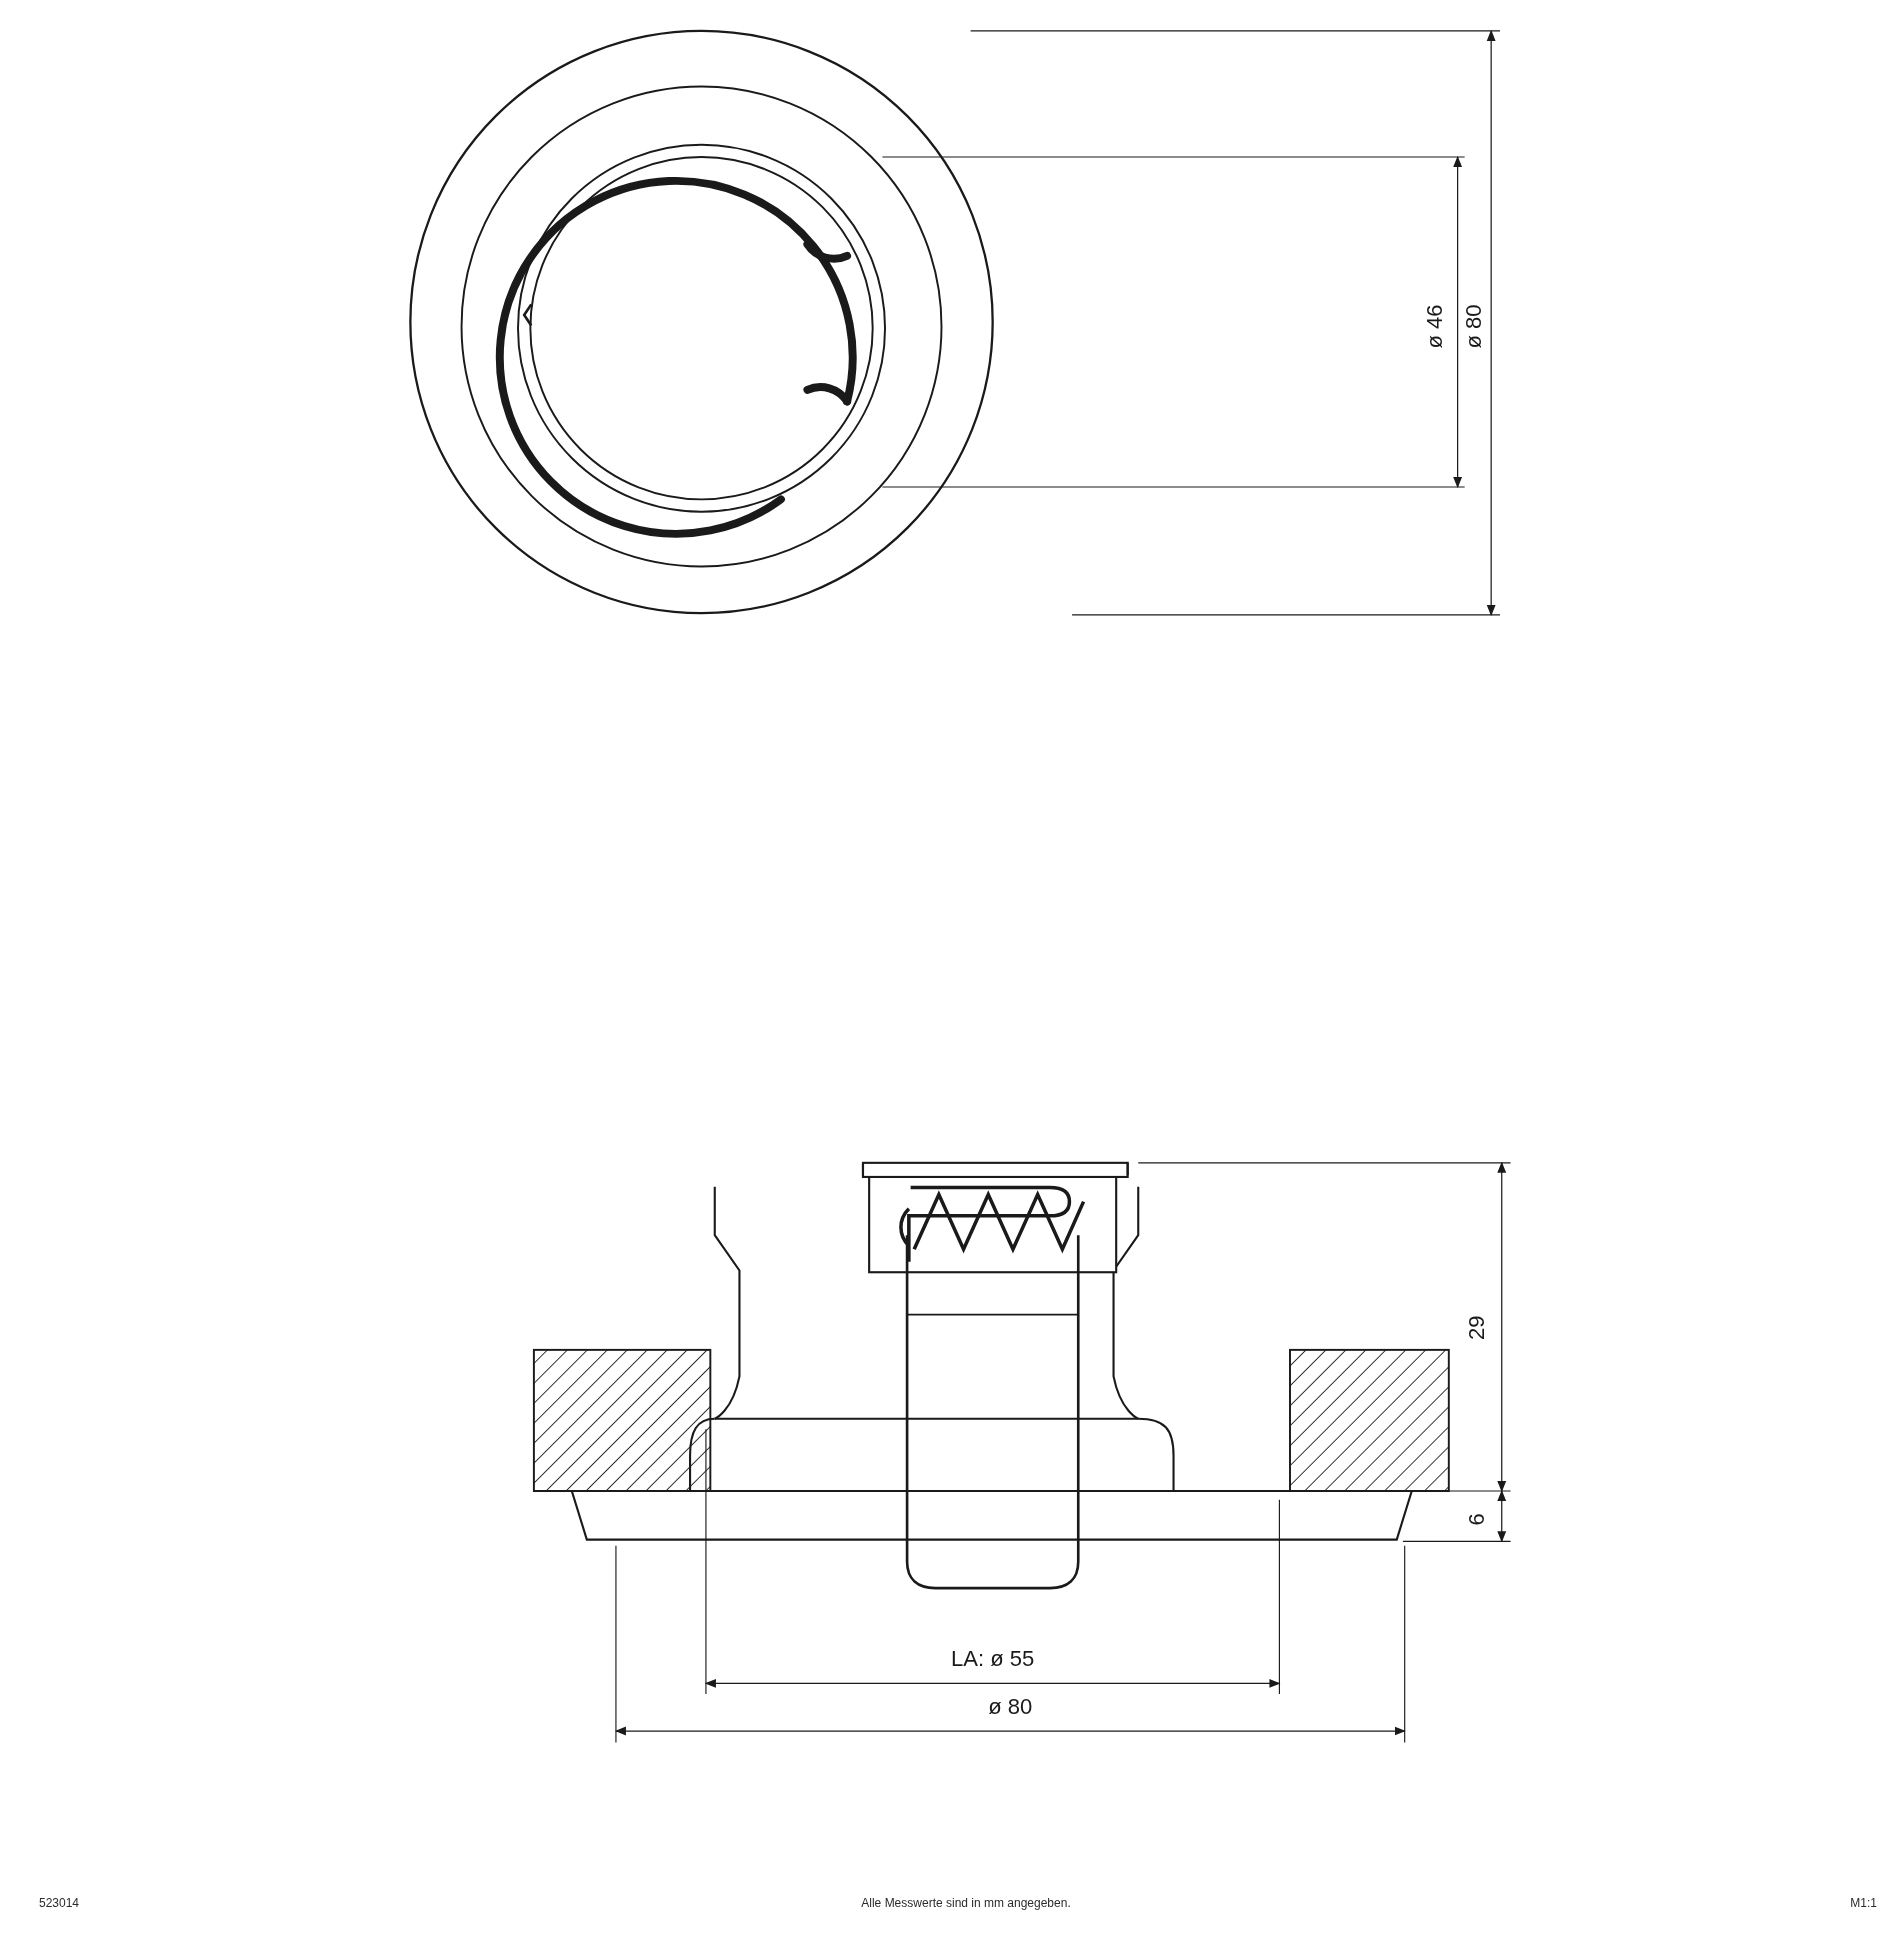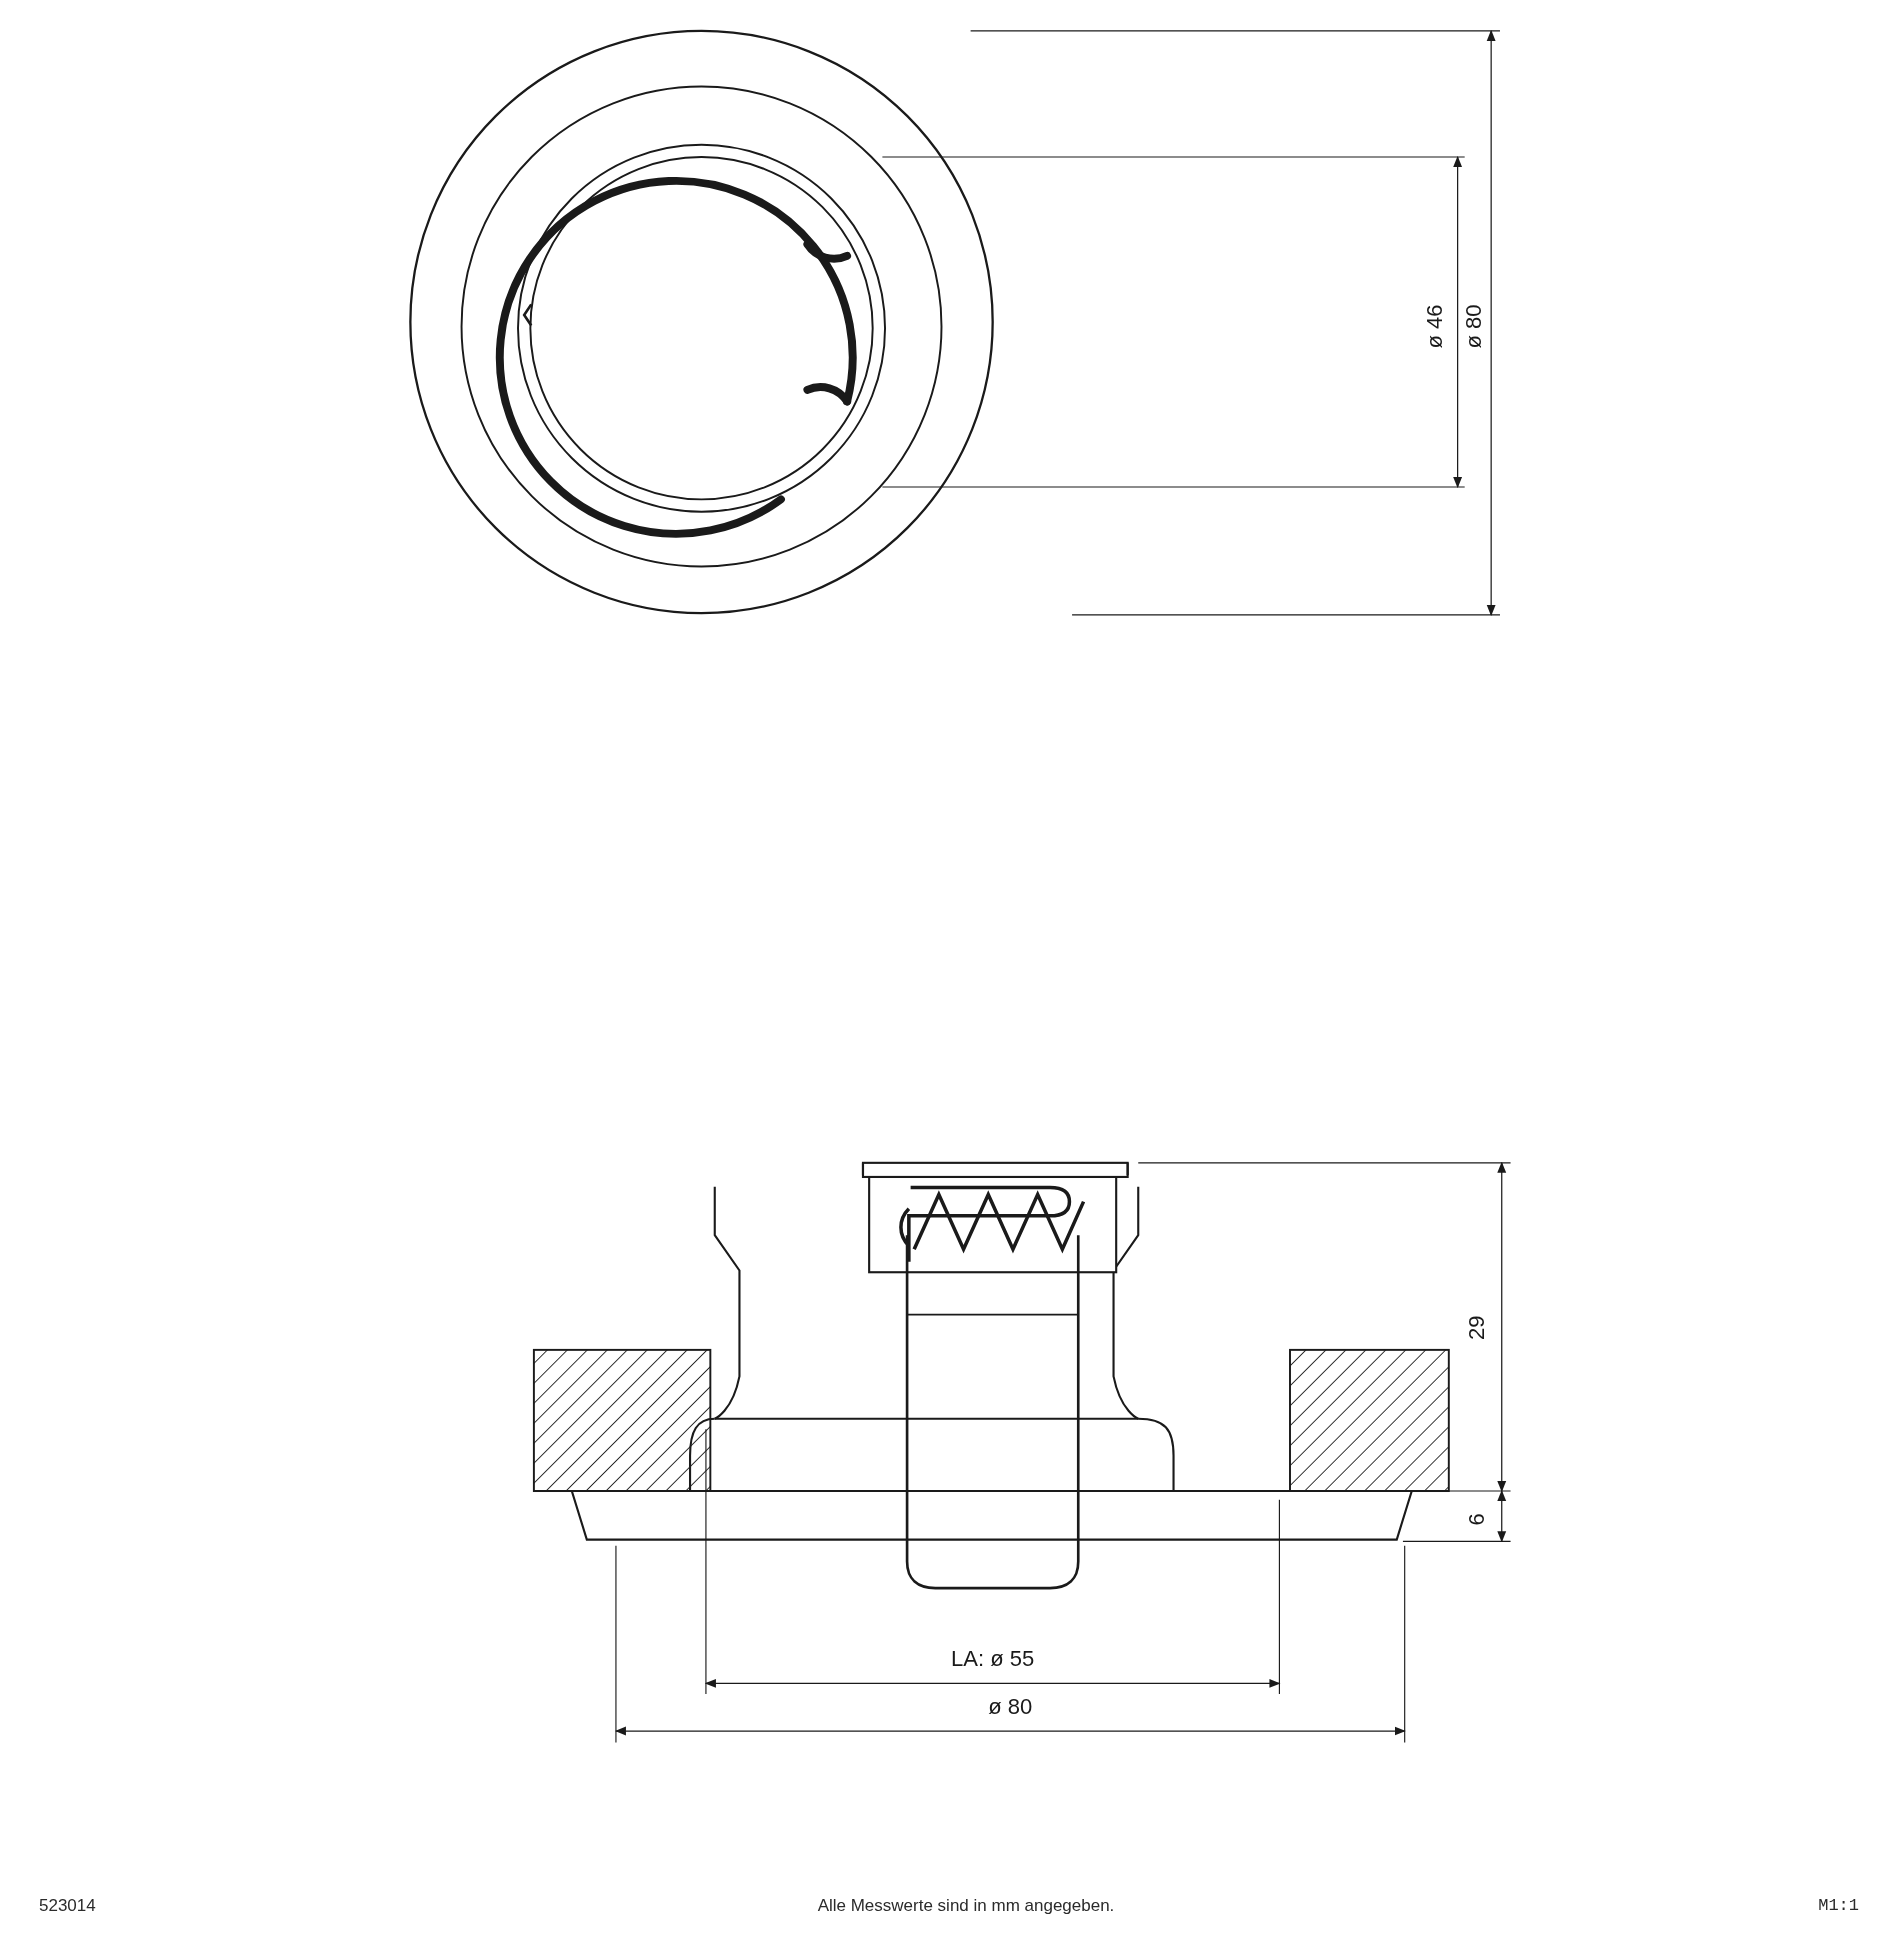--- a/index.html
+++ b/index.html
@@ -19,40 +19,39 @@
     position: absolute;
     left: 0; top: 0;
     width: 1898px;
     height: 1956px;
   }
   .footer {
     position: absolute;
     bottom: 39px;
     width: 100%;
     height: 21px;
-    font-size: 17px;
+    font-size: 12px;
     color: #2b2b2b;
   }
   .footer .left {
     position: absolute;
     left: 39px;
     top: 0;
   }
   .footer .center {
     position: absolute;
     left: 17px;
     width: 100%;
     text-align: center;
     top: 0;
   }
   .footer .right {
     position: absolute;
-    right: 39px;
+    right: 21px;
     top: 0;
-    font-family: Liberation Mono, monospace;
   }
   svg text {
     font-family: "Liberation Sans", sans-serif;
     fill: #1a1a1a;
   }
   .dimtext {
     font-size: 25px;
   }
 </style>
 </head>

